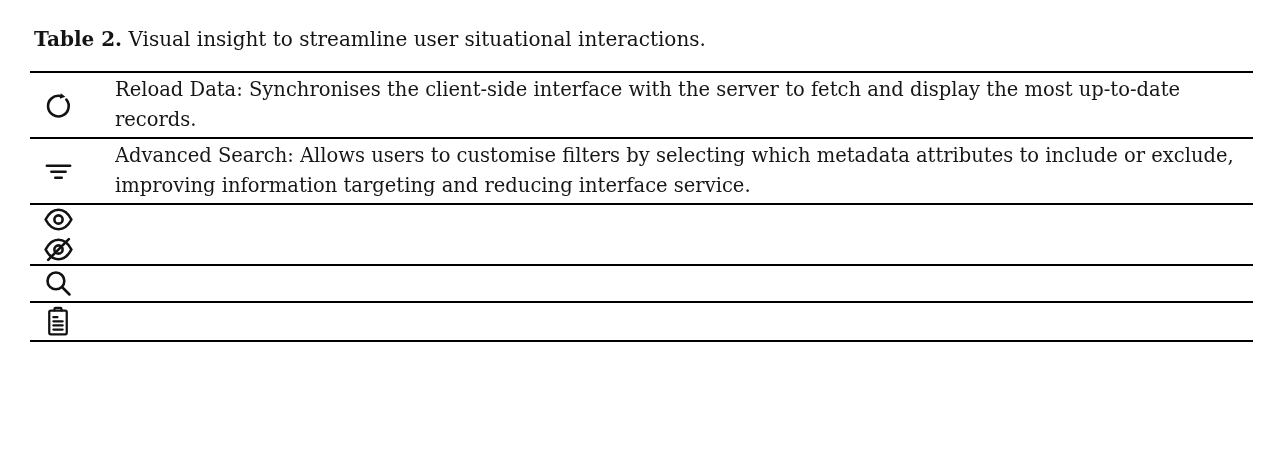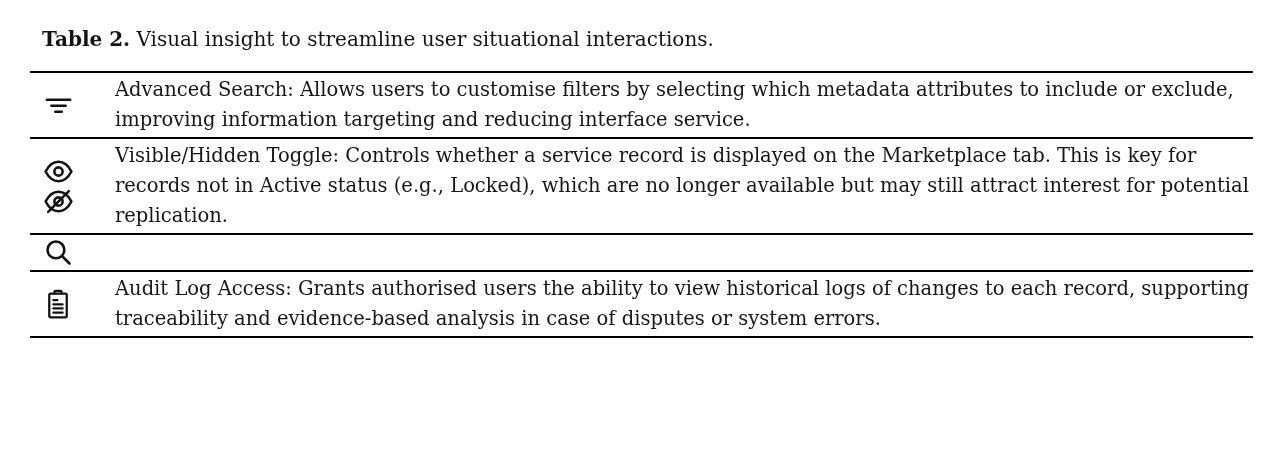--- a/index.html
+++ b/index.html
@@ -14,21 +14,21 @@
     color: #161616;
     overflow: hidden;
     box-sizing: border-box;
   }
   .page {
     padding: 26px 28px 0 30px;
   }
   .caption {
     font-size: 20px;
     line-height: 26px;
-    margin: 0 0 19px 12px;
+    margin: 0 0 19px 4px;
     color: #141414;
   }
   .caption .cap-label {
     font-weight: bold;
   }
   .tbl {
     border-top: 2.5px solid #000;
   }
   .tbl-row {
     display: flex;
@@ -74,20 +74,29 @@
 </style>
 </head>
 <body>
 
 <div class="page">
 
   <p class="caption"><span class="cap-label">Table 2.</span> <span>Visual insight to streamline user situational interactions.</span></p>
 
   <div class="tbl">
 
+    <div class="tbl-row">
+      <div class="icon-cell">
+        <svg class="icn" width="31" height="31" viewBox="0 0 24 24">
+          <path d="M18.1 7.4 A 8 8 0 1 1 13.4 4.6"></path>
+          <polygon class="filled" points="17.3,5.3 13.05,6.7 13.75,2.5"></polygon>
+        </svg>
+      </div>
+      <div class="text-cell">Reload Data: Synchronises the client-side interface with the server to fetch and display the most up-to-date records.</div>
+    </div>
 
     <div class="tbl-row">
       <div class="icon-cell">
         <svg class="icn" width="31" height="31" viewBox="0 0 24 24">
           <line x1="3" y1="7.5" x2="21" y2="7.5"></line>
           <line x1="6.5" y1="12.2" x2="17.5" y2="12.2"></line>
           <line x1="9.5" y1="16.8" x2="14.5" y2="16.8"></line>
         </svg>
       </div>
       <div class="text-cell">Advanced Search: Allows users to customise filters by selecting which metadata attributes to include or exclude, improving information targeting and reducing interface service.</div>
@@ -98,21 +107,20 @@
         <svg class="icn" width="31" height="25" viewBox="0 0 24 19">
           <path d="M2 9.5 C5 3.8 8.5 2 12 2 C15.5 2 19 3.8 22 9.5 C19 15.2 15.5 17 12 17 C8.5 17 5 15.2 2 9.5 Z"></path>
           <circle cx="12" cy="9.5" r="3.2"></circle>
         </svg>
         <svg class="icn" width="31" height="25" viewBox="0 0 24 19">
           <path d="M2 9.5 C5 3.8 8.5 2 12 2 C15.5 2 19 3.8 22 9.5 C19 15.2 15.5 17 12 17 C8.5 17 5 15.2 2 9.5 Z"></path>
           <circle cx="12" cy="9.5" r="3.2"></circle>
           <line x1="4" y1="17.5" x2="20" y2="1.5"></line>
         </svg>
       </div>
-      <div class="text-cell">Visible/Hidden Toggle: Controls whether a service record is displayed on the Marketplace tab. This is key for records not in Active status (e.g., Locked), which are no longer available but may still attract interest for potential replication.</div>
     </div>
 
     <div class="tbl-row">
       <div class="icon-cell">
         <svg class="icn" width="31" height="31" viewBox="0 0 24 24">
           <circle cx="10" cy="10" r="6.5"></circle>
           <line x1="14.9" y1="14.9" x2="20.5" y2="20.5"></line>
         </svg>
       </div>
     </div>
@@ -121,17 +129,16 @@
       <div class="icon-cell">
         <svg class="icn thin" width="30" height="33" viewBox="0 0 24 26">
           <rect x="5" y="4.2" width="14" height="19" rx="1.2"></rect>
           <path d="M9.2 4.2 L9.2 2.9 Q9.2 2 10.1 2 L13.9 2 Q14.8 2 14.8 2.9 L14.8 4.2"></path>
           <line x1="8.3" y1="9.5" x2="11.5" y2="9.5"></line>
           <line x1="8.3" y1="12.8" x2="15.7" y2="12.8"></line>
           <line x1="8.3" y1="16.1" x2="15.7" y2="16.1"></line>
           <line x1="8.3" y1="19.4" x2="15.7" y2="19.4"></line>
         </svg>
       </div>
-      <div class="text-cell">Audit Log Access: Grants authorised users the ability to view historical logs of changes to each record, supporting traceability and evidence-based analysis in case of disputes or system errors.</div>
     </div>
 
   </div>
 </div>
 
 </body></html>

